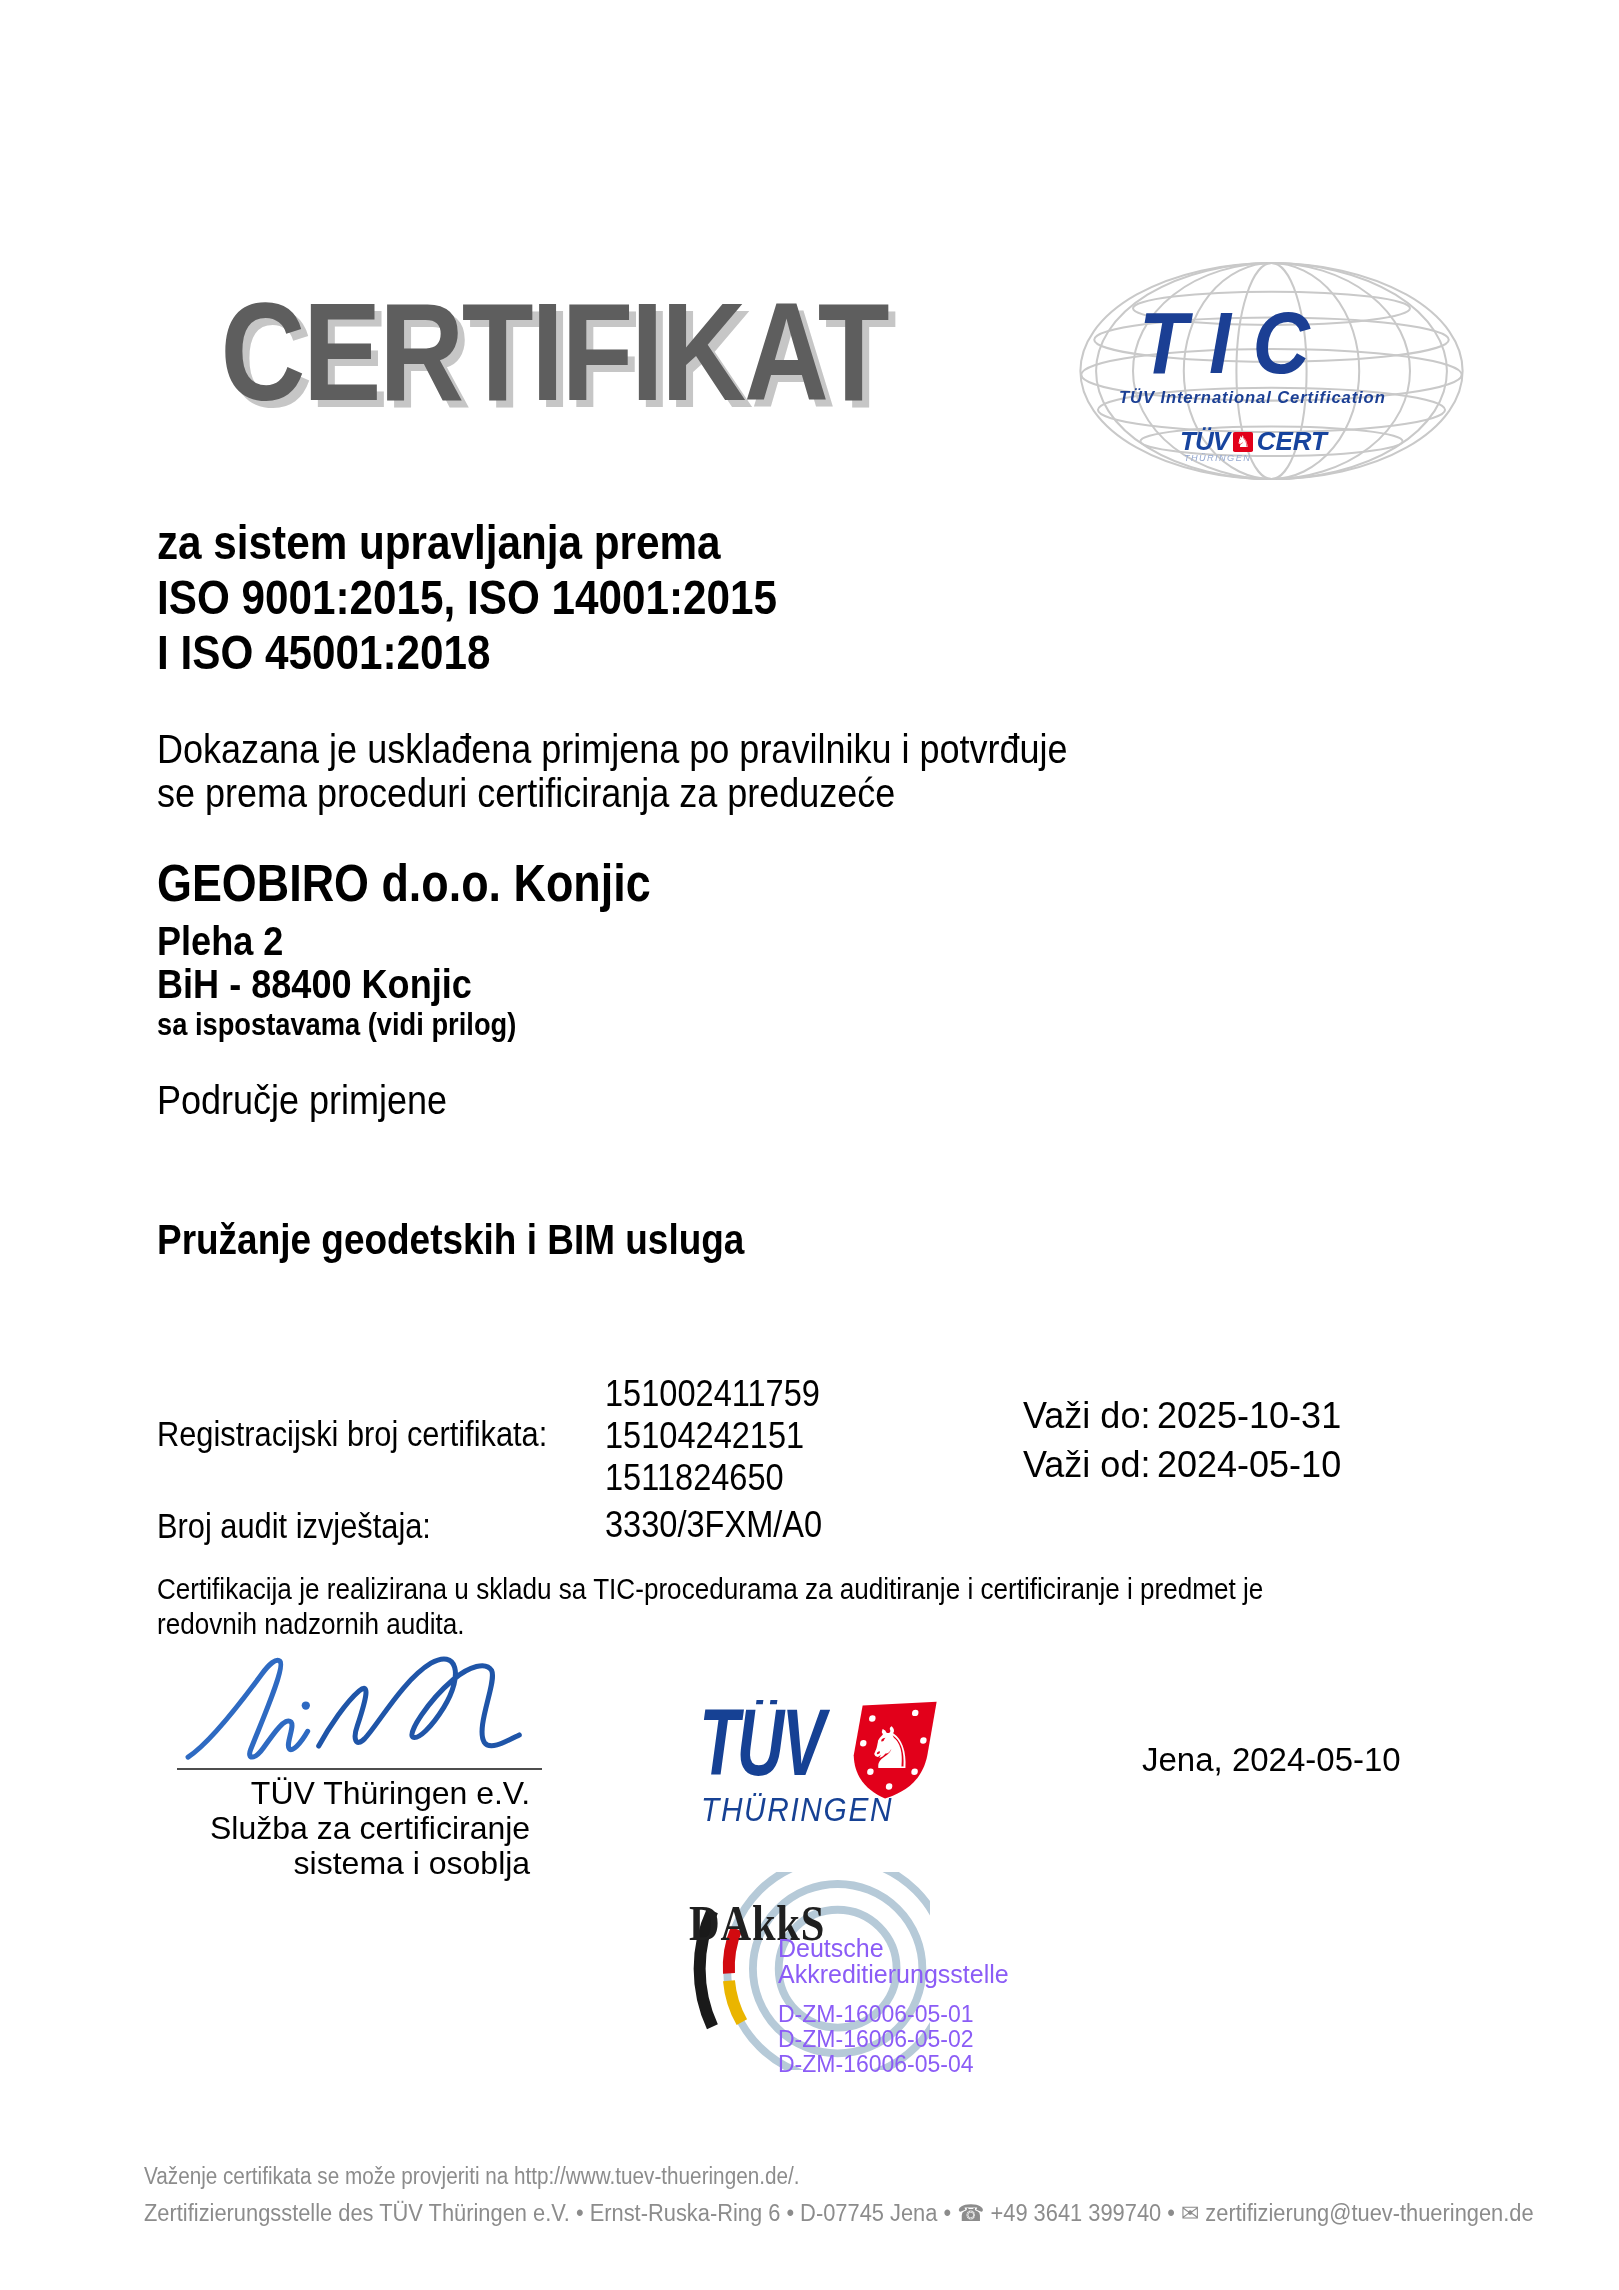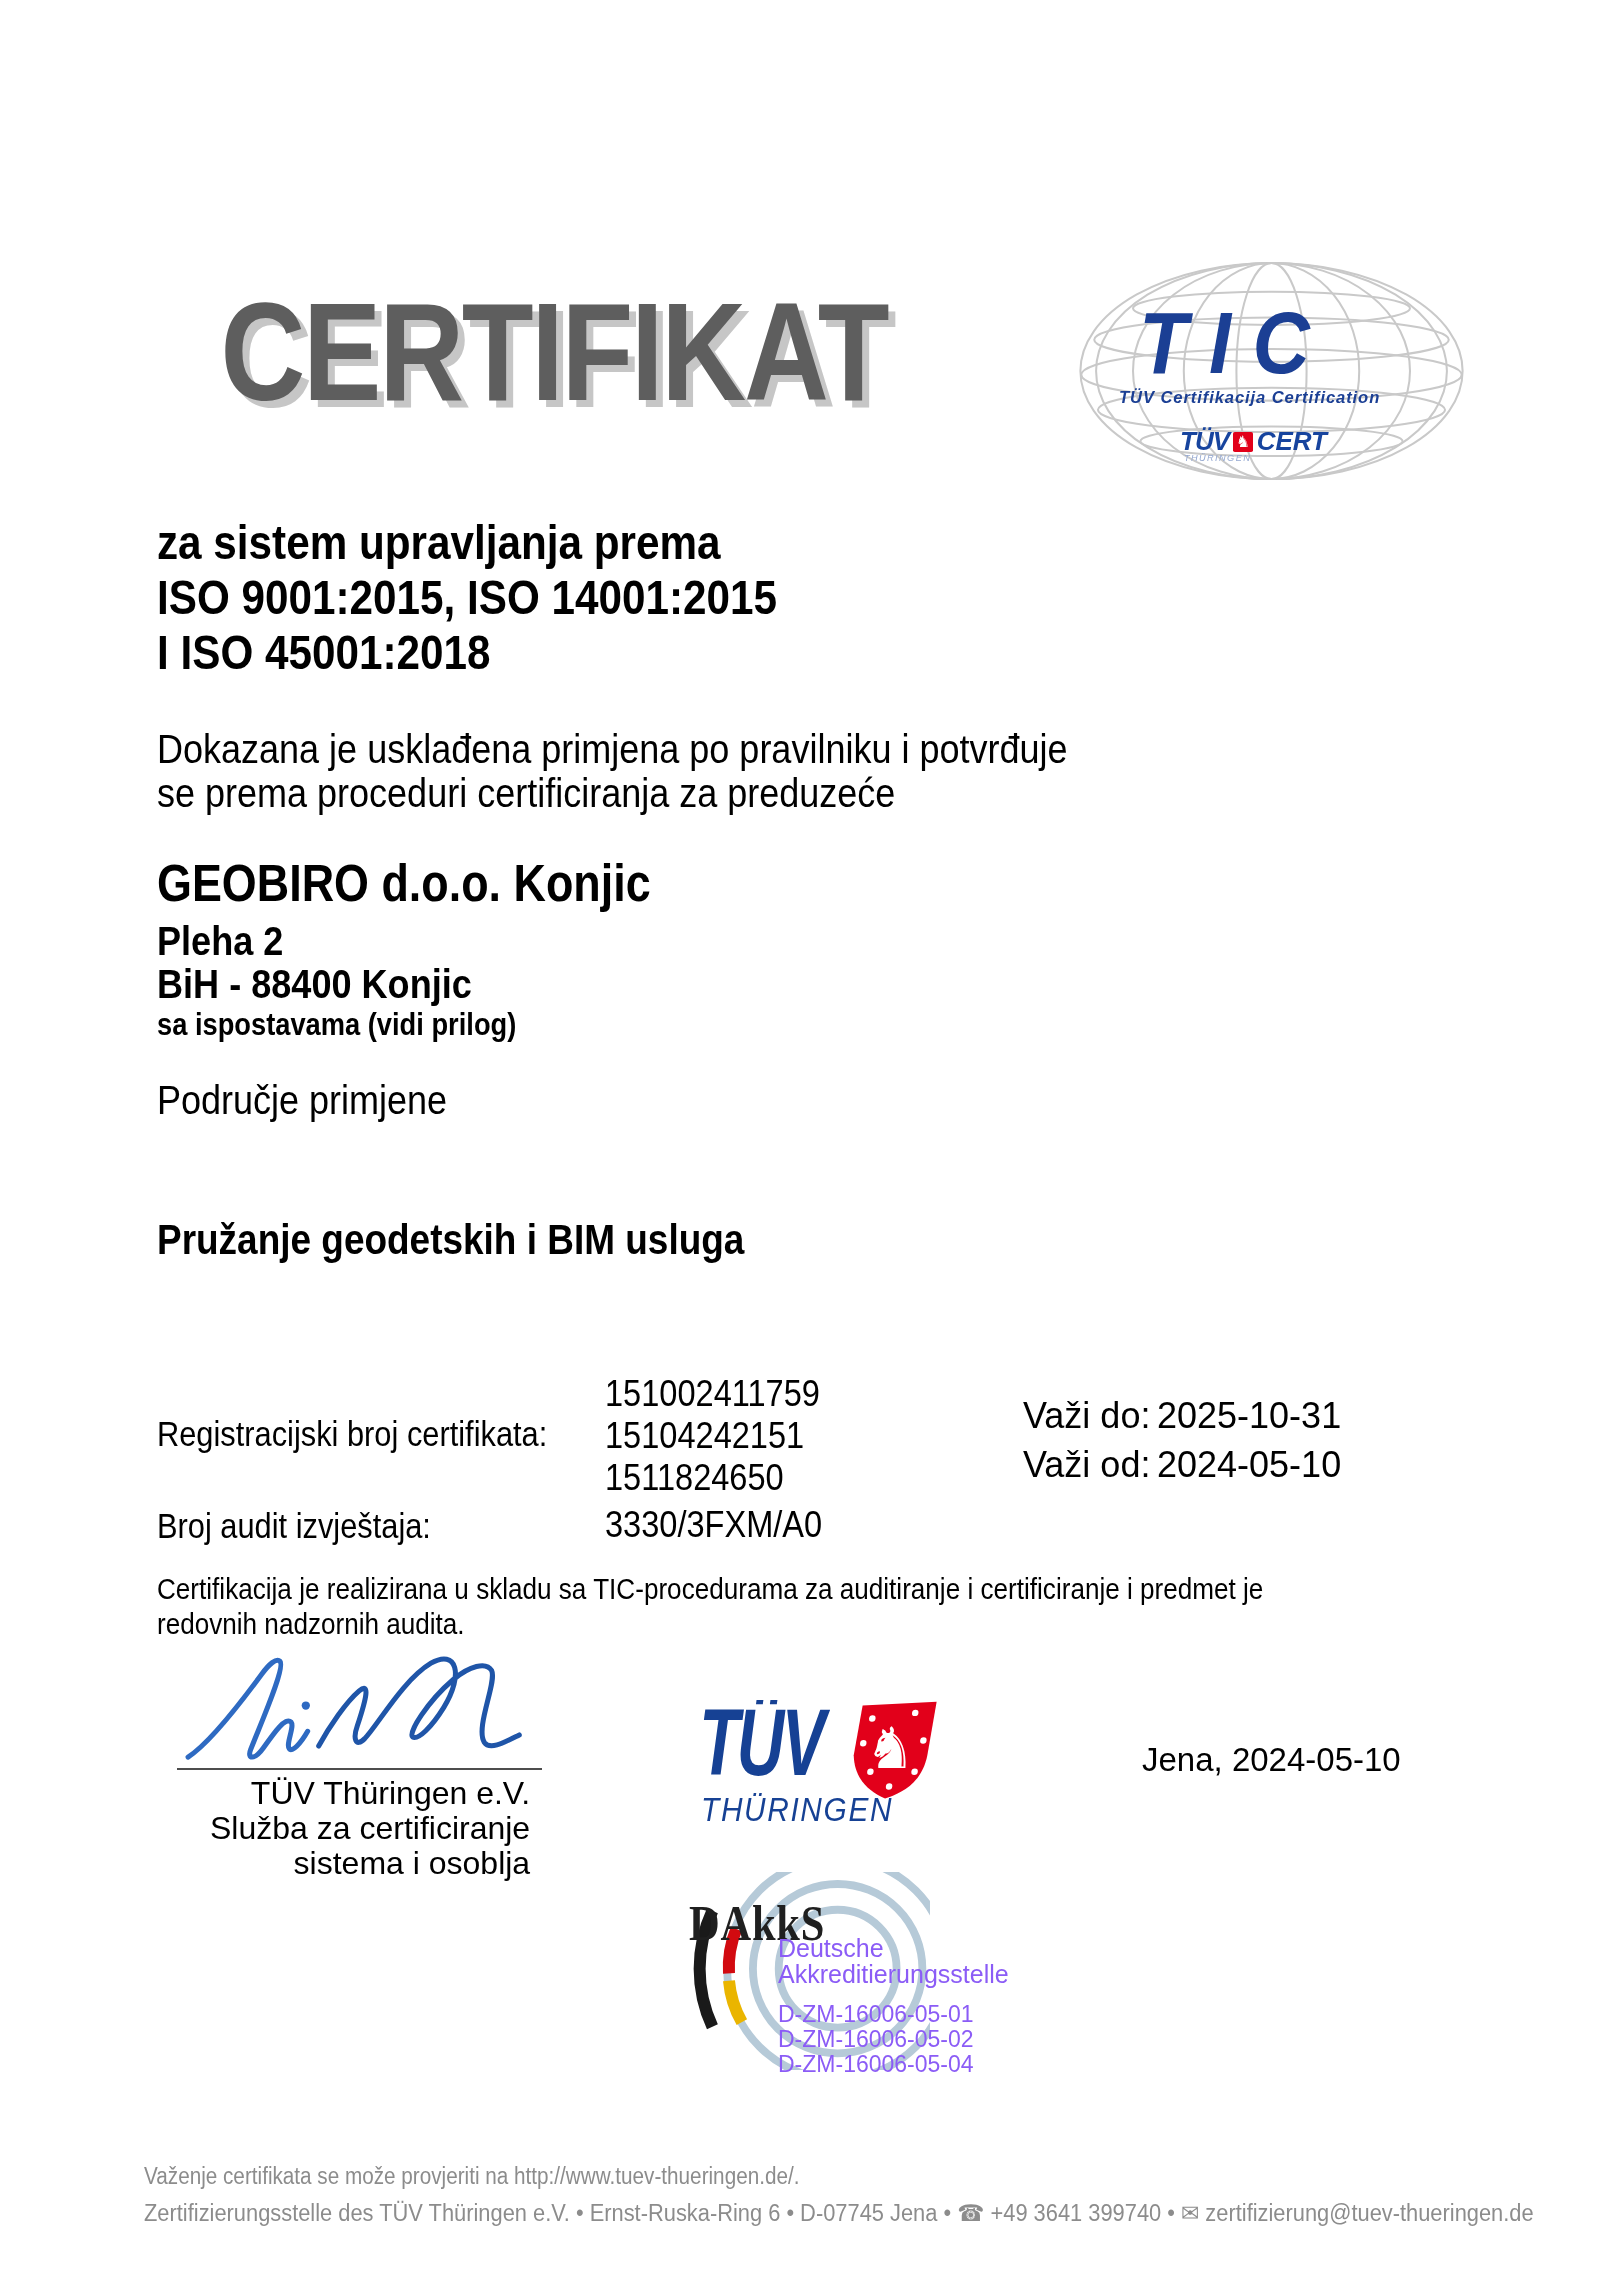--- a/index.html
+++ b/index.html
@@ -94,21 +94,21 @@
         <ellipse cx="215" cy="130" rx="95" ry="117"></ellipse>
         <ellipse cx="215" cy="130" rx="38" ry="117"></ellipse>
         <ellipse cx="215" cy="62" rx="150" ry="18"></ellipse>
         <ellipse cx="215" cy="96" rx="192" ry="24"></ellipse>
         <ellipse cx="215" cy="134" rx="206" ry="28"></ellipse>
         <ellipse cx="215" cy="172" rx="188" ry="24"></ellipse>
         <ellipse cx="215" cy="206" rx="142" ry="16"></ellipse>
       </g>
     </svg>
     <div class="tic-acronym nw">TIC</div>
-    <div class="tic-sub nw">TÜV Certifikacija Certification</div>
+    <div class="tic-sub nw">TÜV International Certification</div>
     <div class="tuvcert">
       <span class="tuv">TÜV</span>
       <span class="box">♞</span>
       <span class="cert">CERT</span>
     </div>
     <div class="tic-thu nw">THÜRINGEN</div>
   </div>
 
   <div class="abs heading nw sqz">
     <div>za sistem upravljanja prema</div>

